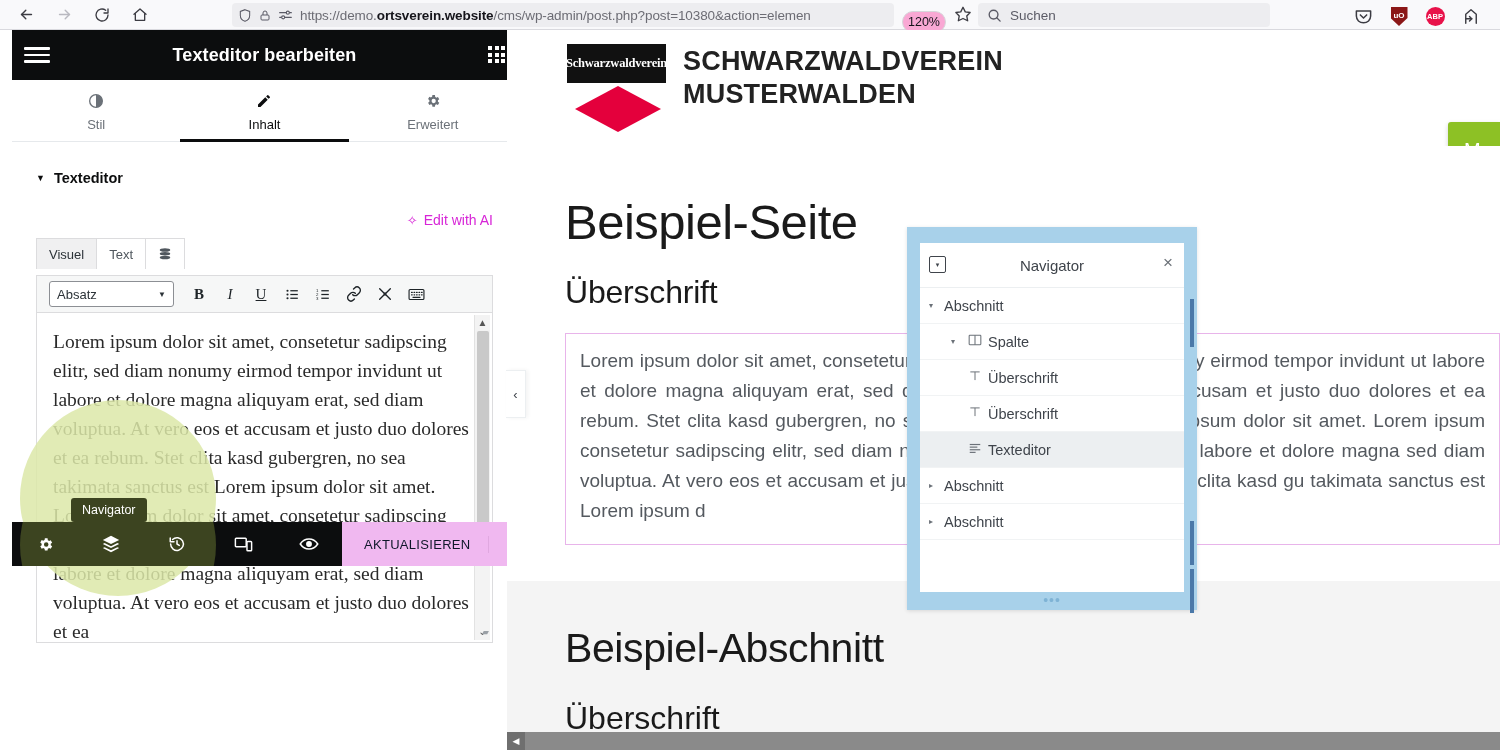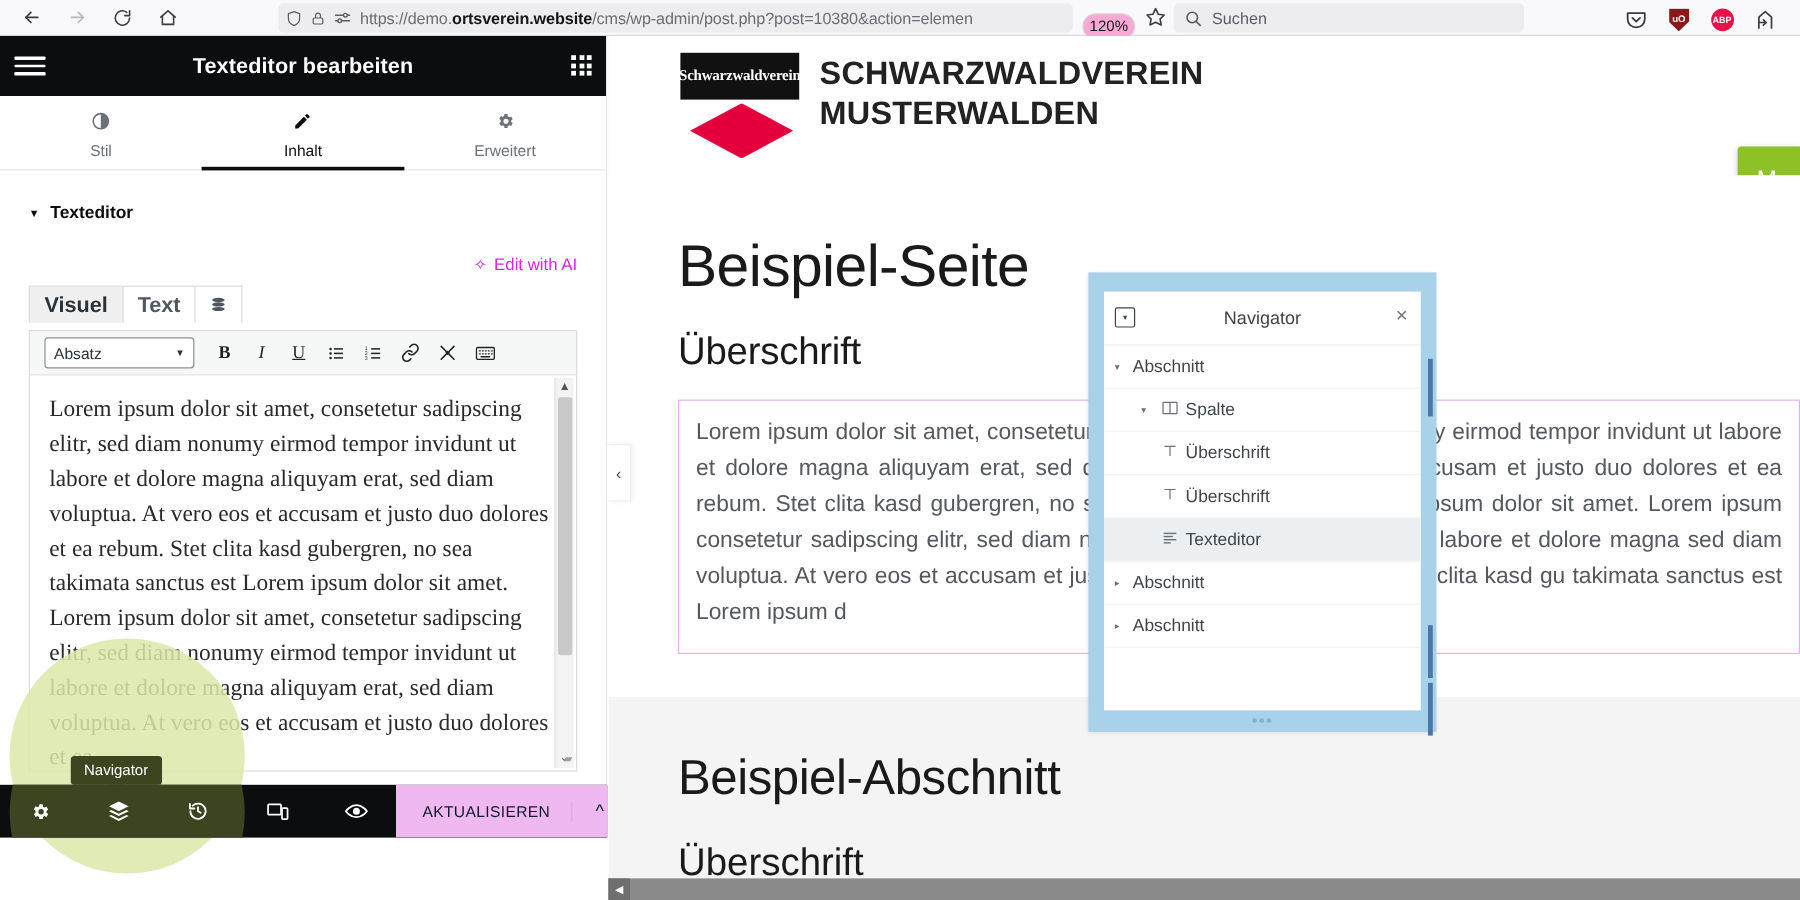--- a/index.html
+++ b/index.html
@@ -74,22 +74,22 @@
   }
   .shield-ubo {
     width: 17px; height: 19px; background: #8b1717;
     clip-path: polygon(0 0, 100% 0, 100% 58%, 50% 100%, 0 58%);
     display:flex; align-items:center; justify-content:center;
     font-size: 8px; color:#fff; font-weight:bold; padding-bottom:3px;
   }
 
   
   #panel {
-    position: absolute; left: 0; top: 30px;
-    width: 506px; height: 668px;
+    position: absolute; left: 12px; top: 30px;
+    width: 506px; height: 536px;
     background: #fff;
     border-right: 1px solid #e6e9ec;
   }
   #panel-header {
     height: 50px; background: #0c0d0e;
     display: flex; align-items: center; justify-content: center;
     position: relative;
   }
   #panel-title { color: #fff; font-size: 18px; font-weight: bold; letter-spacing: 0.1px;}
   #hamburger { position: absolute; left: 12px; top: 14px; width: 26px; height: 22px;
@@ -127,21 +127,21 @@
     display: flex; align-items: center; justify-content: space-between;
     padding: 4px 0 6px 0;
   }
   #add-media {
     display: inline-flex; align-items: center; gap: 7px;
     height: 30px; padding: 0 11px;
     border: 1px solid #d5d5d5; background: #fff; border-radius: 3px;
     font-size: 12.5px; color: #3c434a; cursor: pointer;
   }
   .tabs-right { display:flex; align-items: stretch; border: 1px solid #dcdcde; border-bottom:none; height: 31px;}
-  .vt { display:flex; align-items:center; padding: 0 12px; font-size: 18px; color:#50575e; cursor:pointer; border-right:1px solid #dcdcde;font-weight:bold;}
+  .vt { display:flex; align-items:center; padding: 0 12px; font-size: 13px; color:#50575e; cursor:pointer; border-right:1px solid #dcdcde;}
   .vt:last-child { border-right: none; }
   .vt.active { background: #f0f0f1; color:#2c3338; }
 
   #editor-toolbar {
     display: flex; align-items: center; gap: 0;
     border: 1px solid #dcdcde; background: #f6f7f7;
     height: 38px; padding: 0 12px; gap: 3px;
   }
   #format-select {
     height: 26px; width: 125px; border: 1px solid #8c8f94; background:#fff;

